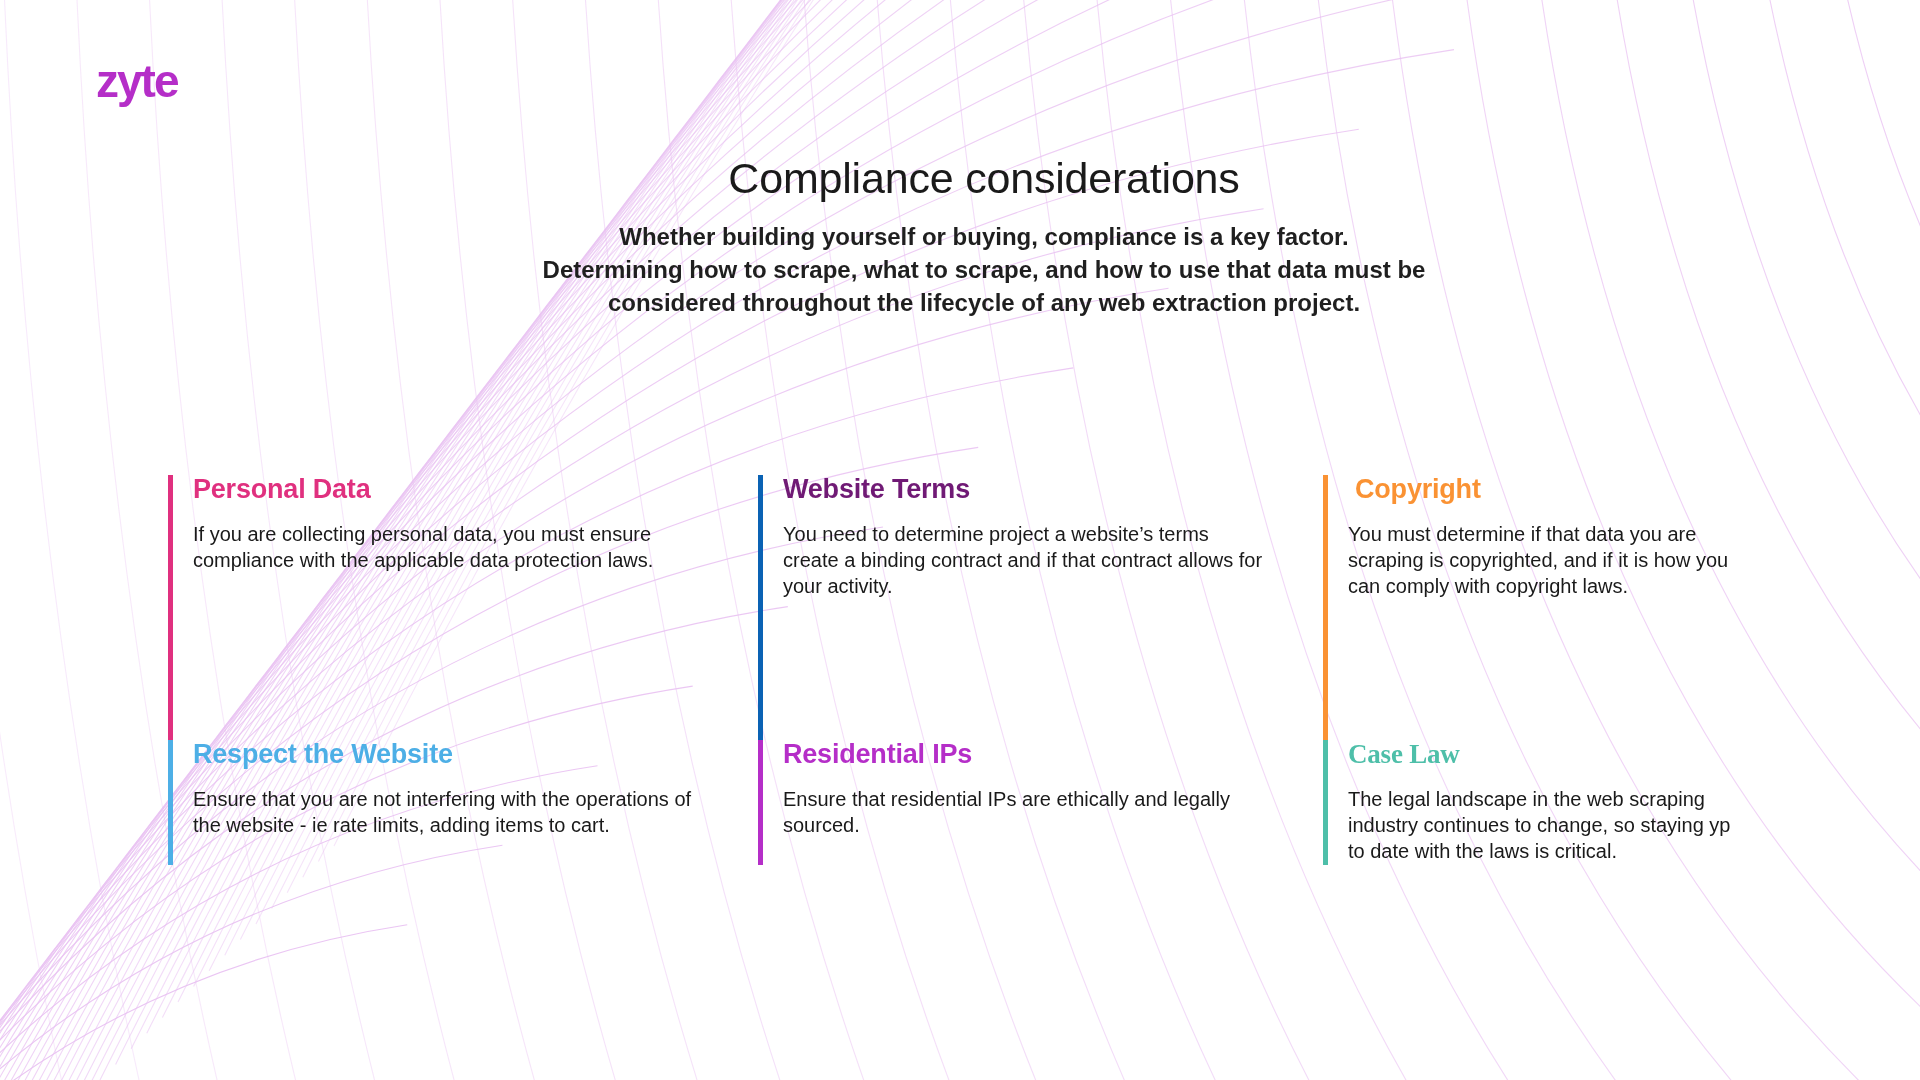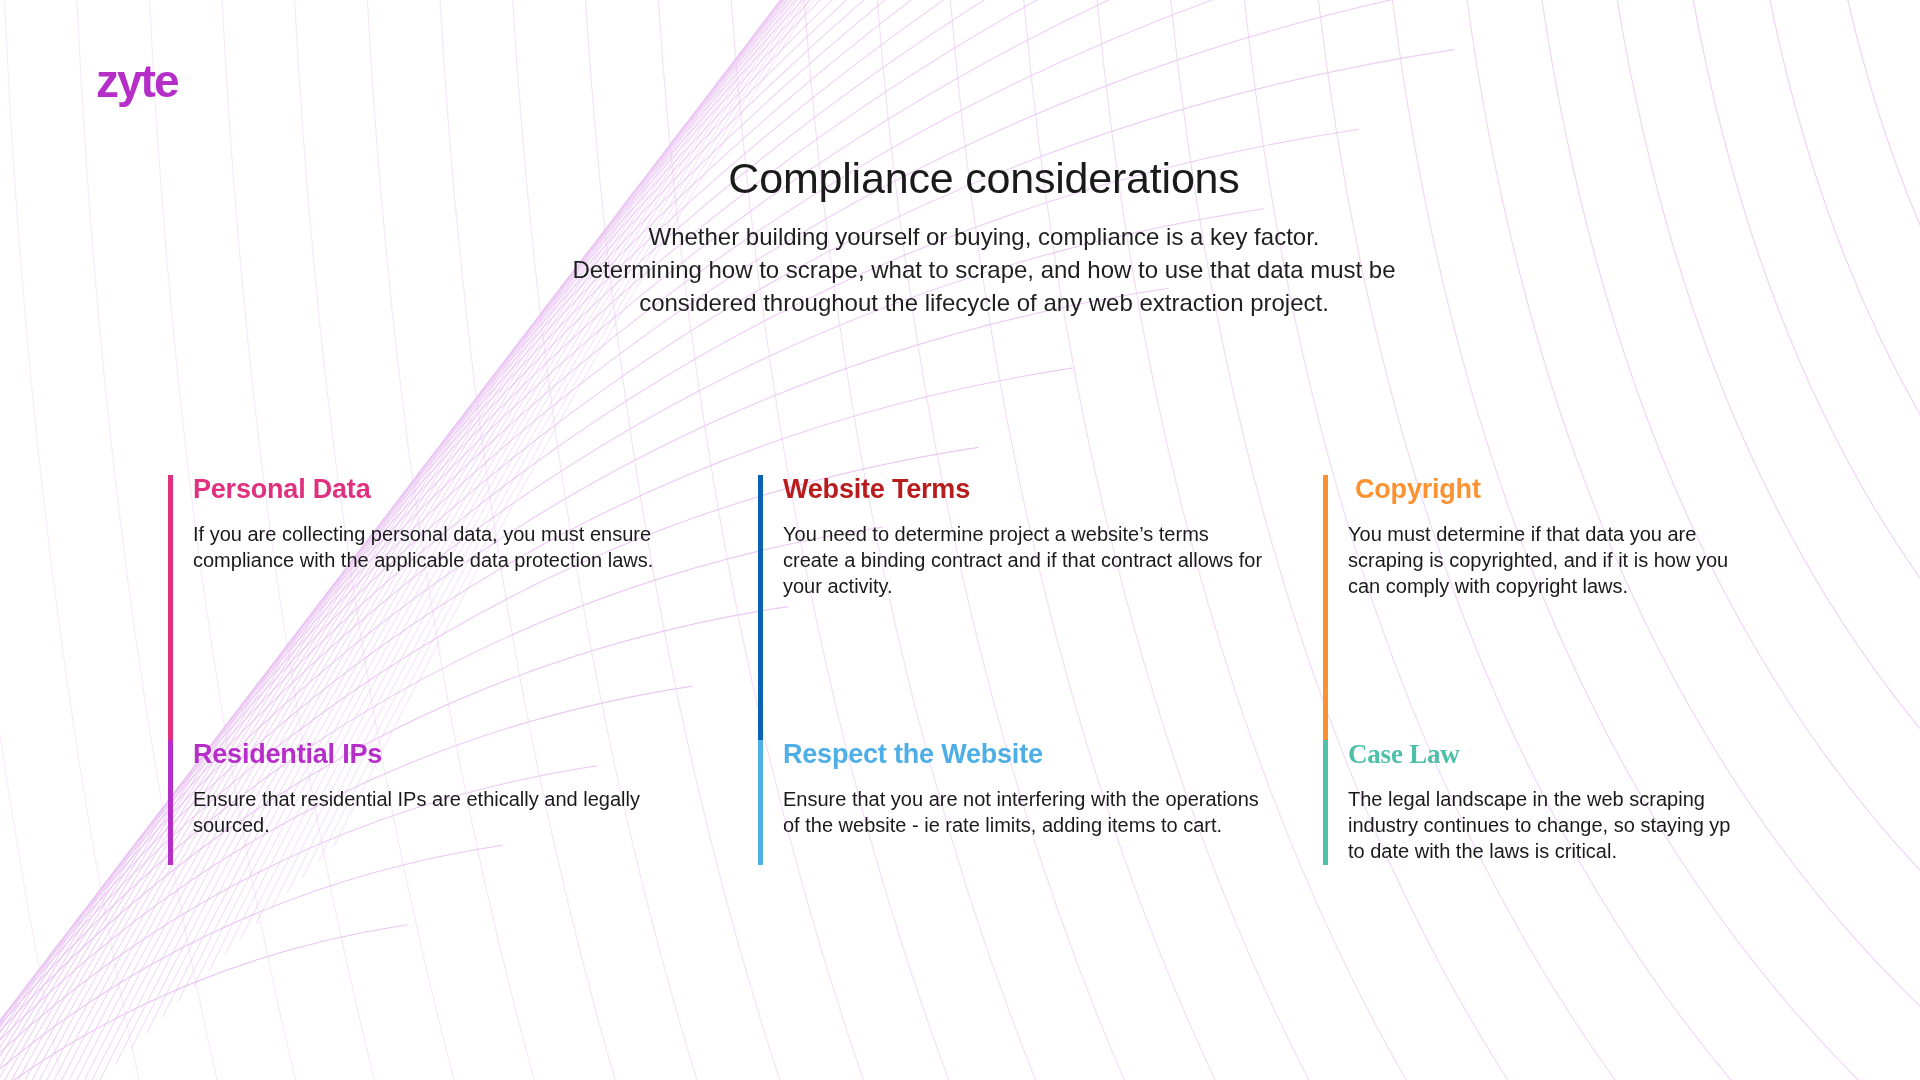--- a/index.html
+++ b/index.html
@@ -53,21 +53,21 @@
   #page-title {
     font-size: 43px;
     font-weight: 400;
     color: #1a1a1a;
     letter-spacing: -0.2px;
     margin: 0 0 18px 0;
     line-height: 1.15;
   }
   #page-subtitle {
     font-size: 24px;
-    font-weight: 400;
+    font-weight: 700;
     color: #1f1f1f;
     line-height: 1.37;
     margin: 0 auto;
     width: 1060px;
     white-space: pre-line;
   }
 
   
   #cards-grid {
     position: absolute;
@@ -215,50 +215,50 @@
     <div class="card-accent" style="background: rgb(224, 48, 127);"></div>
     <div class="card-body-wrap">
       <div class="card-title" style="color: rgb(224, 48, 127);">Personal Data</div>
       <div class="card-text">If you are collecting personal data, you must ensure compliance with the applicable data protection laws.</div>
     </div>
   </div>
 
   <div class="card">
     <div class="card-accent" style="background: rgb(10, 98, 180);"></div>
     <div class="card-body-wrap">
-      <div class="card-title" style="color: #b91c1c;">Website Terms</div>
+      <div class="card-title" style="color: #701a75;">Website Terms</div>
       <div class="card-text">You need to determine project a website’s terms create a binding contract and if that contract allows for your activity.</div>
     </div>
   </div>
 
   <div class="card">
     <div class="card-accent" style="background: rgb(250, 146, 51);"></div>
     <div class="card-body-wrap">
       <div class="card-title" style="color: rgb(250, 146, 51); margin-left: 7px;">Copyright</div>
       <div class="card-text">You must determine if that data you are scraping is copyrighted, and if it is how you can comply with copyright laws.</div>
     </div>
   </div>
 
+  <div class="card">
+    <div class="card-accent" style="background: rgb(77, 175, 230);"></div>
+    <div class="card-body-wrap">
+      <div class="card-title" style="color: rgb(77, 175, 230);">Respect the Website</div>
+      <div class="card-text">Ensure that you are not interfering with the operations of the website - ie rate limits, adding items to cart.</div>
+    </div>
+  </div>
+
   <div class="card card--short">
     <div class="card-accent" style="background: rgb(181, 46, 200);"></div>
     <div class="card-body-wrap">
       <div class="card-title" style="color: rgb(181, 46, 200);">Residential IPs</div>
       <div class="card-text">Ensure that residential IPs are ethically and legally sourced.</div>
     </div>
   </div>
 
   <div class="card">
-    <div class="card-accent" style="background: rgb(77, 175, 230);"></div>
-    <div class="card-body-wrap">
-      <div class="card-title" style="color: rgb(77, 175, 230);">Respect the Website</div>
-      <div class="card-text">Ensure that you are not interfering with the operations of the website - ie rate limits, adding items to cart.</div>
-    </div>
-  </div>
-
-  <div class="card">
     <div class="card-accent" style="background: rgb(78, 191, 169);"></div>
     <div class="card-body-wrap">
       <div class="card-title" style="color: rgb(78, 191, 169); font-family: Liberation Serif, serif;">Case Law</div>
       <div class="card-text">The legal landscape in the web scraping industry continues to change, so staying yp to date with the laws is critical.</div>
     </div>
   </div>
 
 </div>
 
 </body></html>

